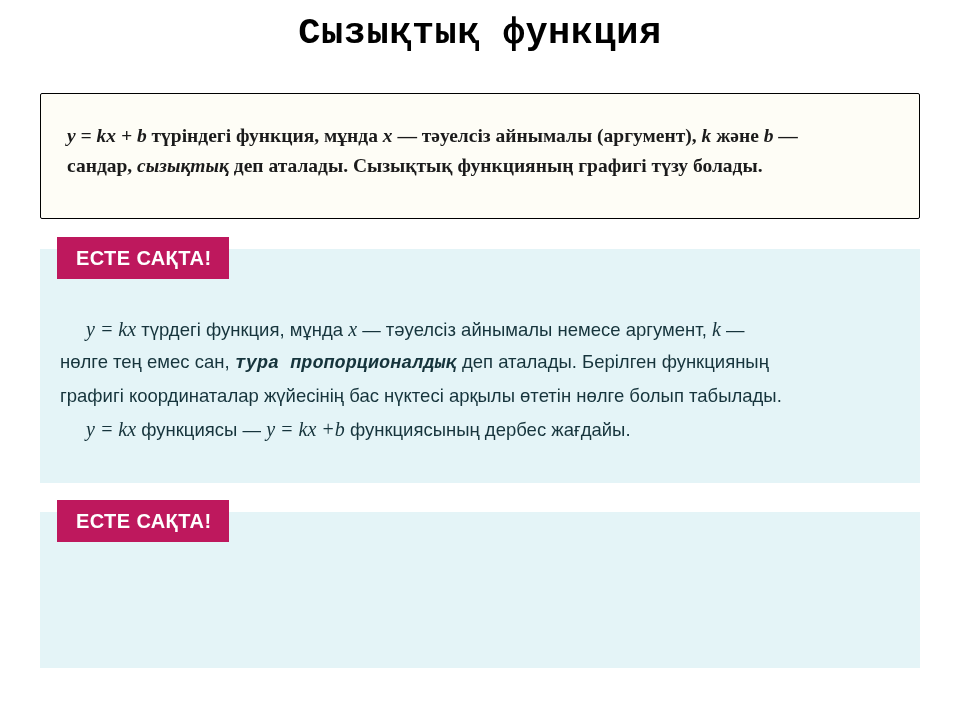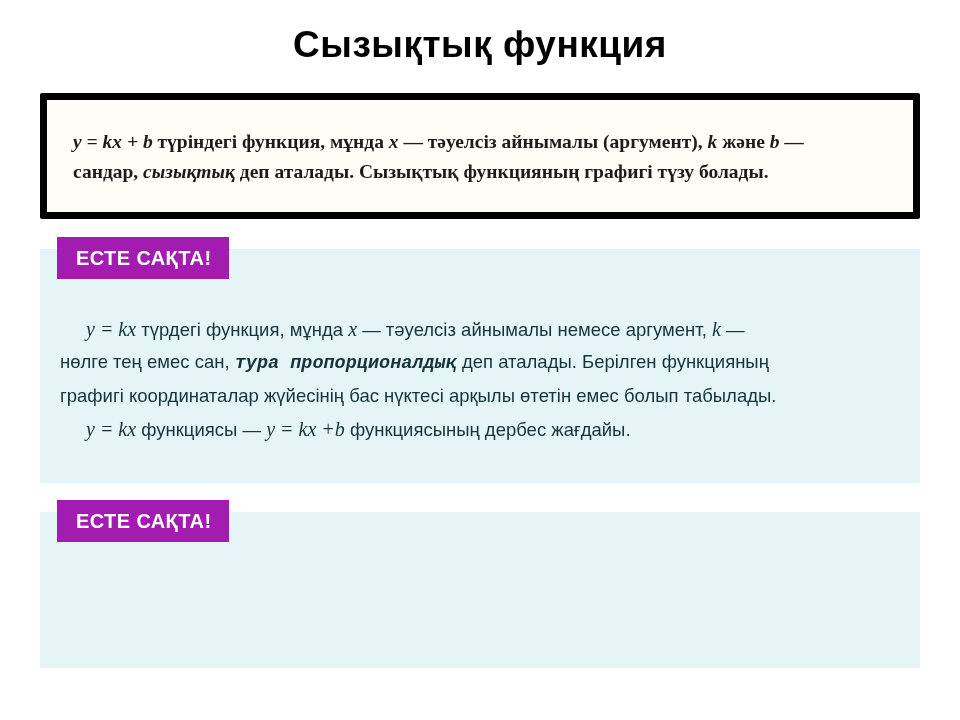--- a/index.html
+++ b/index.html
@@ -14,39 +14,39 @@
     overflow: hidden;
   }
   .slide {
     position: relative;
     width: 960px;
     height: 720px;
     box-sizing: border-box;
   }
   .slide-title {
     text-align: center;
-    font-family: Liberation Sans, sans-serif;
+    font-family: Liberation Mono, monospace;
     font-weight: bold;
     font-size: 37px;
     color: #000000;
     letter-spacing: 0.5px;
-    padding-top: 24px;
+    padding-top: 12px;
     margin: 0;
   }
 
   
   .definition-box {
     position: absolute;
     left: 40px;
     top: 93px;
     width: 880px;
     height: 126px;
     box-sizing: border-box;
     background: #fefdf6;
-    border: 7px solid #000000;
+    border: 1px solid #000000;
     border-radius: 2px;
   }
   .definition-text {
     font-family: "Liberation Serif", serif;
     font-size: 19.5px;
     color: #1b1b1b;
     line-height: 1.52;
     padding: 27px 26px 0 26px;
     text-align: left;
     font-weight: 600;
@@ -80,21 +80,21 @@
     background: #e4f4f7;
     box-sizing: border-box;
   }
   .remember-block.first .remember-body { top: 12px; height: 234px; }
   .remember-block.second .remember-body { top: 12px; height: 156px; }
 
   .remember-tab {
     position: absolute;
     left: 17px;
     top: 0;
-    background: #a21caf;
+    background: #be185d;
     color: #ffffff;
     font-family: "Liberation Sans", sans-serif;
     font-weight: bold;
     font-size: 20px;
     letter-spacing: 0.4px;
     padding: 11px 18px 11px 19px;
     line-height: 1;
     z-index: 2;
   }
 
@@ -148,21 +148,21 @@
       <span>сандар, </span><span class="ital">сызықтық</span><span> деп аталады. Сызықтық функцияның графигі түзу болады.</span>
     </div>
   </div>
 
   <div class="remember-block first">
     <div class="remember-body"></div>
     <div class="remember-tab">ЕСТЕ САҚТА!</div>
     <div class="remember-text">
         <p><span class="indent"></span><span class="math">y = kx</span><span class=""> түрдегі функция, мұнда </span><span class="math">x</span><span class=""> — тәуелсіз айнымалы немесе аргумент, </span><span class="math">k</span><span class=""> —</span></p>
         <p><span class="">нөлге тең емес сан, </span><span class="bold-ital">тура пропорционалдық</span><span class=""> деп аталады.  Берілген функцияның</span></p>
-        <p><span class="">графигі координаталар жүйесінің бас нүктесі арқылы өтетін емес болып табылады.</span></p>
+        <p><span class="">графигі координаталар жүйесінің бас нүктесі арқылы өтетін нөлге болып табылады.</span></p>
         <p><span class="indent"></span><span class="math">y = kx</span><span class=""> функциясы — </span><span class="math">y = kx +b</span><span class=""> функциясының дербес жағдайы.</span></p>
       </div>
   </div>
 
   <div class="remember-block second">
     <div class="remember-body"></div>
     <div class="remember-tab">ЕСТЕ САҚТА!</div>
     <div class="remember-text">
       </div>
   </div>

